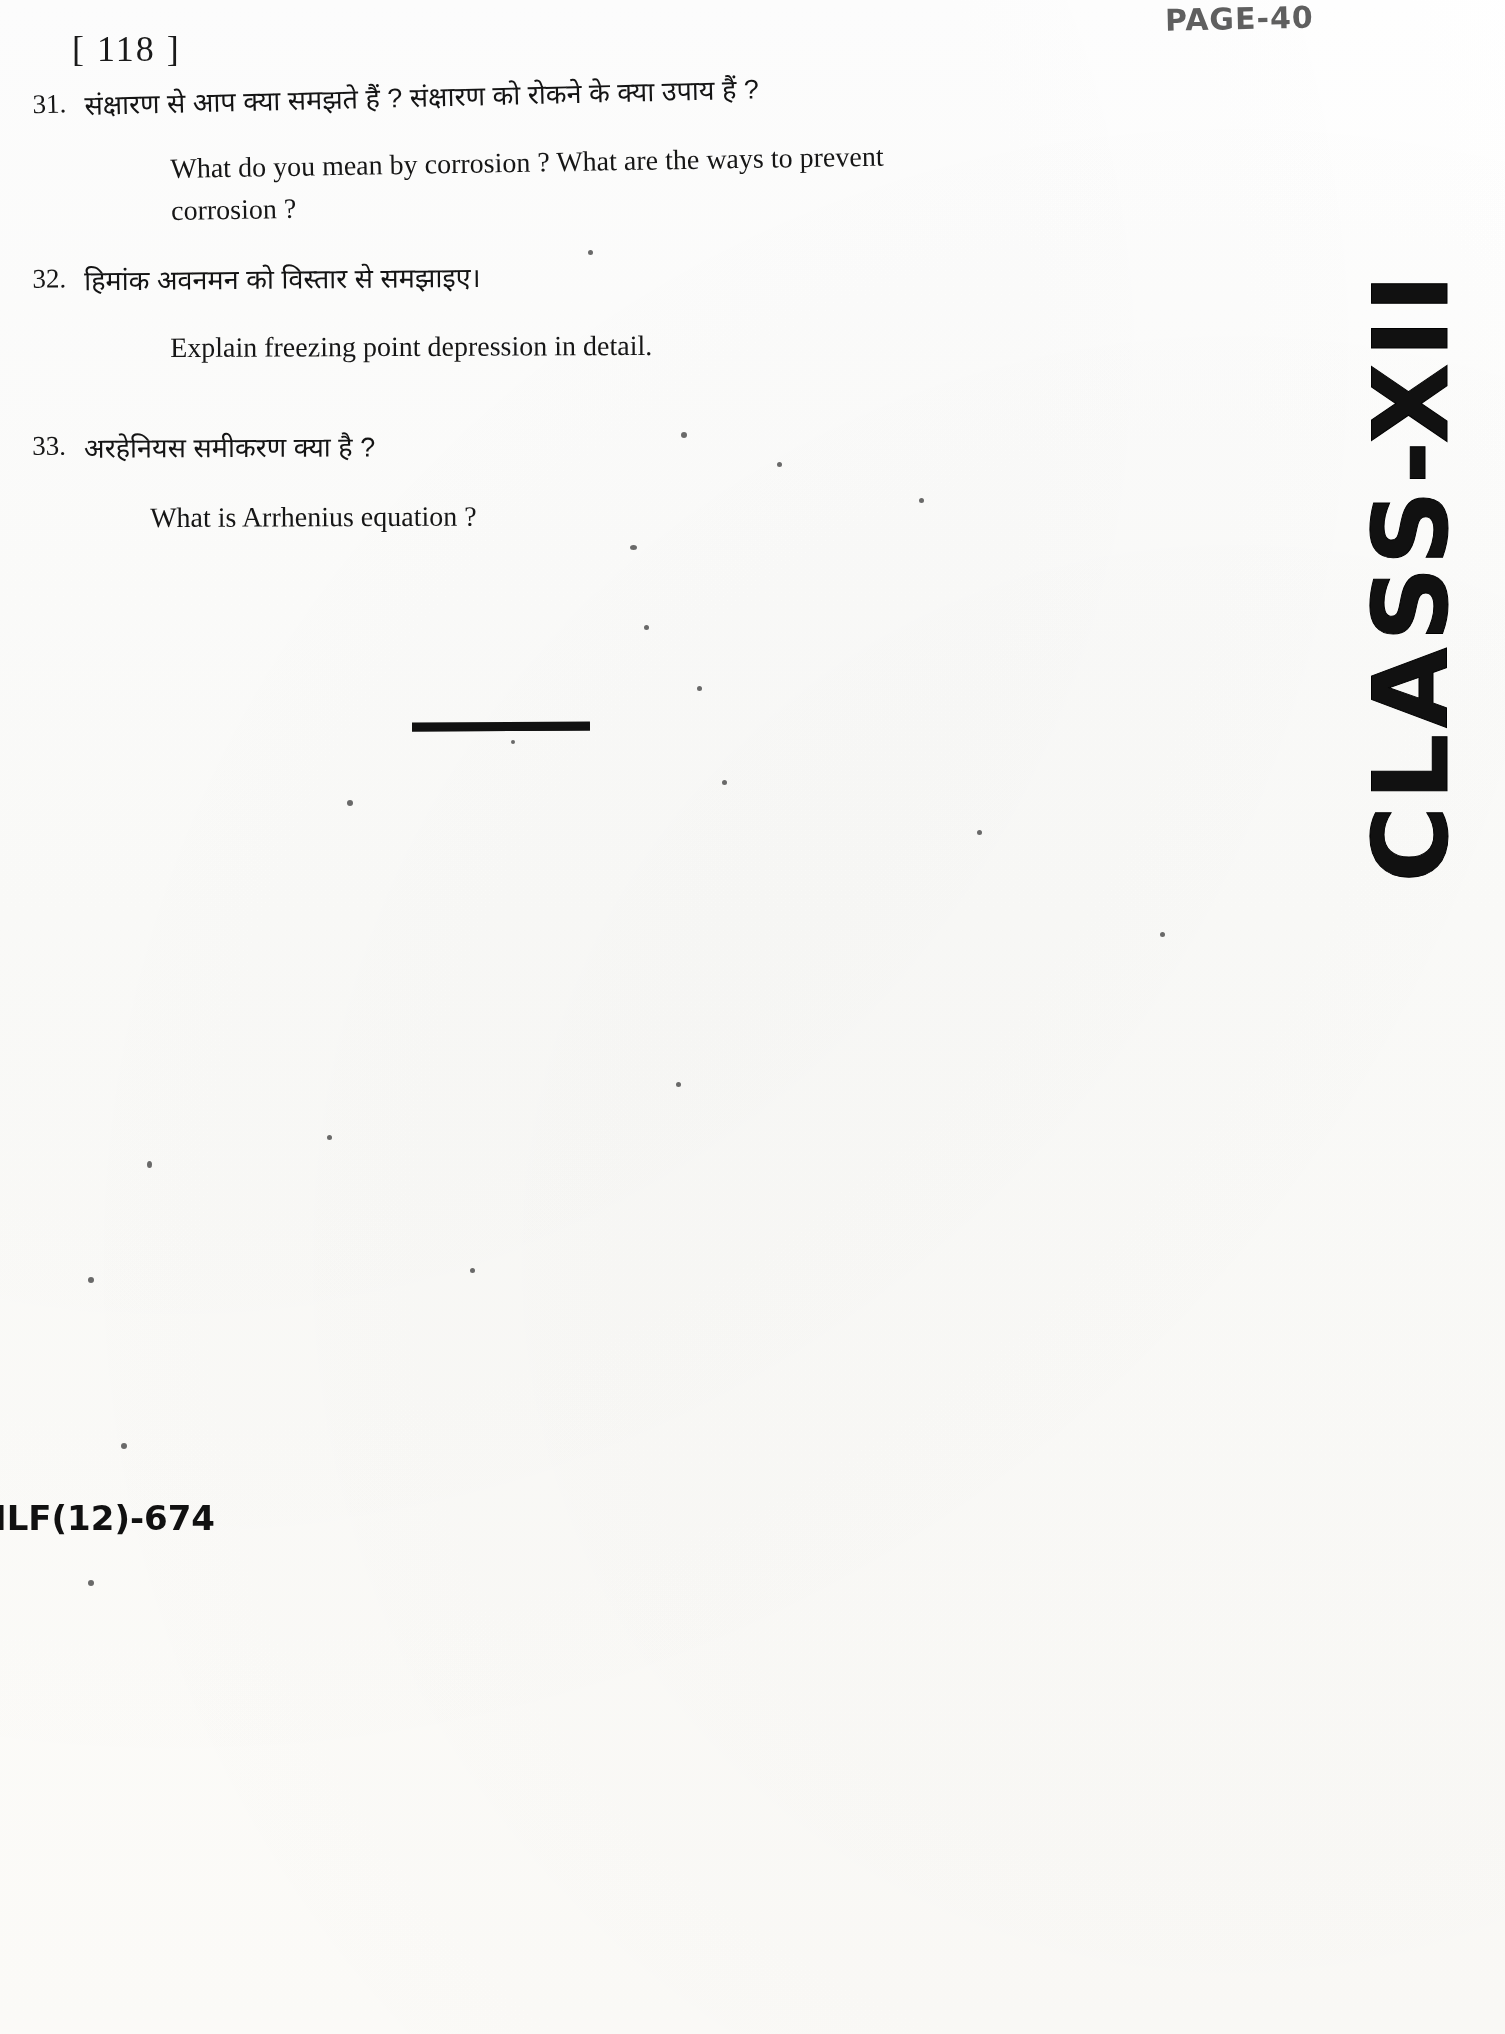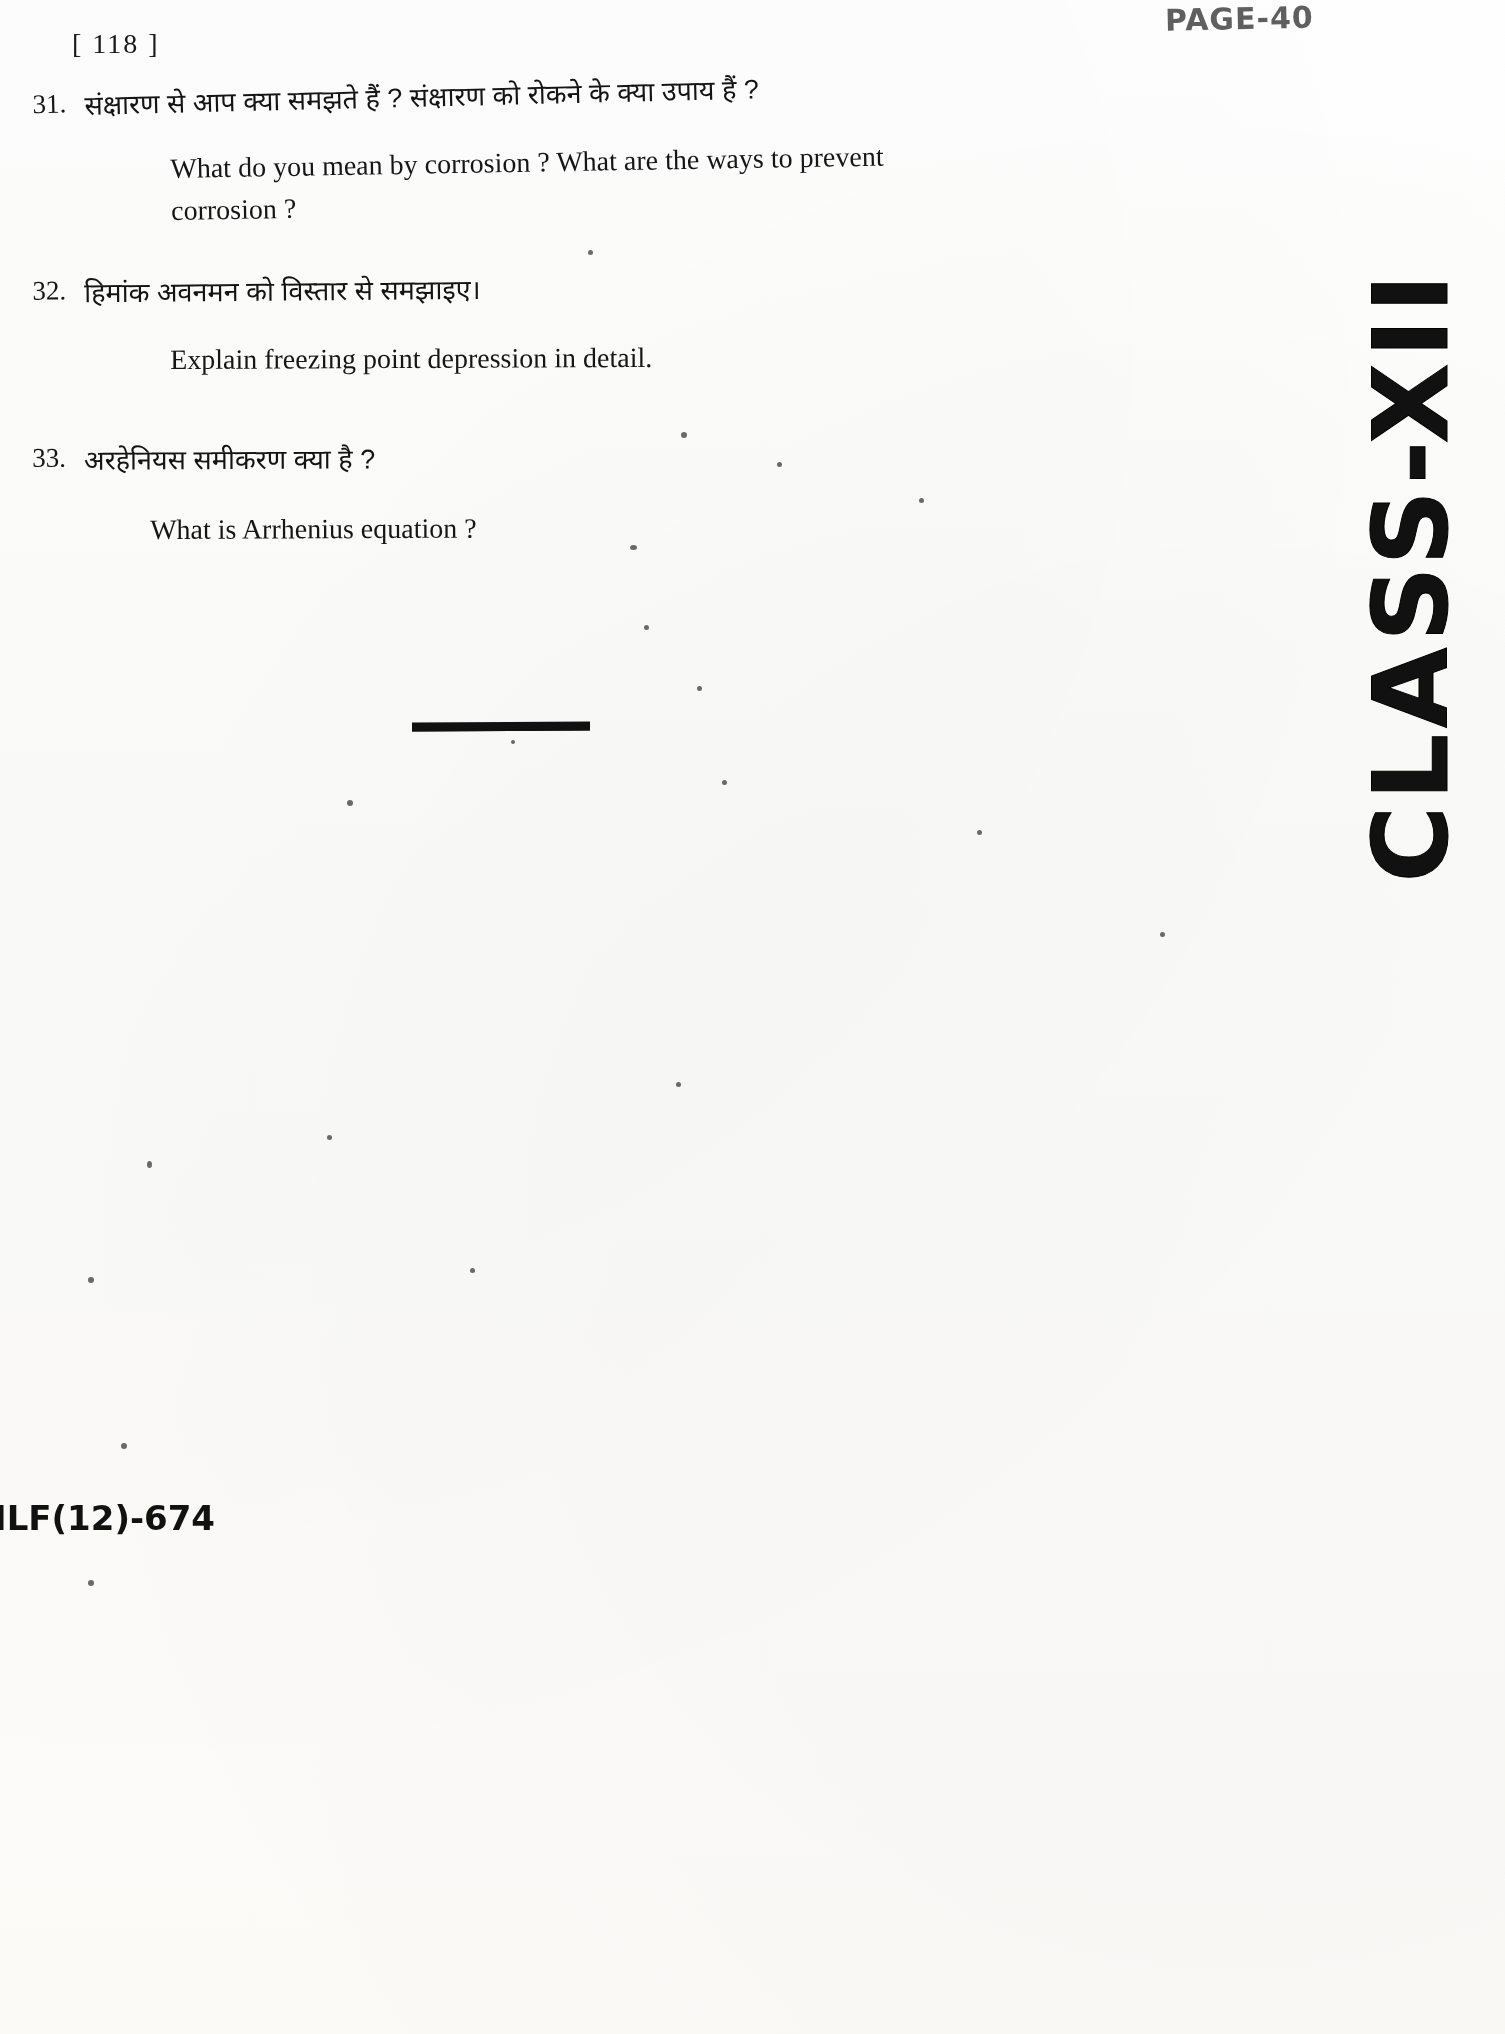--- a/index.html
+++ b/index.html
@@ -43,21 +43,21 @@
     opacity: 0.75;
     transform: rotate(-1.2deg);
     white-space: nowrap;
     overflow: hidden;
   }
 
   .bracket-num {
     position: absolute;
     top: 28px;
     left: 72px;
-    font-size: 28px;
+    font-size: 36px;
     letter-spacing: 2px;
     color: #1a1a1a;
     font-family: "Liberation Serif", serif;
   }
 
   .content {
     position: absolute;
     top: 90px;
     left: 0;
     width: 1000px;
@@ -174,21 +174,21 @@
   <div class="content">
 
     <div class="qblock">
       <div class="qline skew-a">
         <div class="qnum">31.</div>
         <div class="qhindi">संक्षारण से आप क्या समझते हैं ? संक्षारण को रोकने के क्या उपाय हैं ?</div>
       </div>
       <div class="qenglish skew-b">What do you mean by corrosion ? What are the ways to prevent corrosion ?</div>
     </div>
 
-    <div class="qblock" style="margin-top:44px;">
+    <div class="qblock" style="margin-top:32px;">
       <div class="qline skew-c">
         <div class="qnum">32.</div>
         <div class="qhindi">हिमांक अवनमन को विस्तार से समझाइए।</div>
       </div>
       <div class="qenglish skew-d" style="margin-top:26px;">Explain freezing point depression in detail.</div>
     </div>
 
     <div class="qblock" style="margin-top:62px;">
       <div class="qline skew-d">
         <div class="qnum">33.</div>

